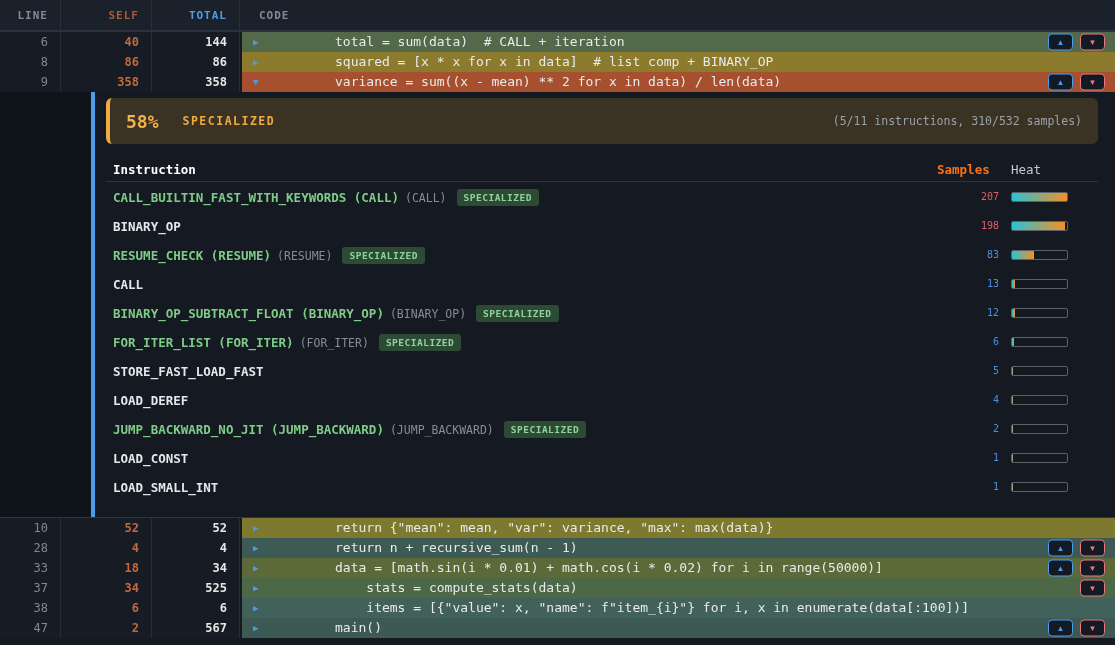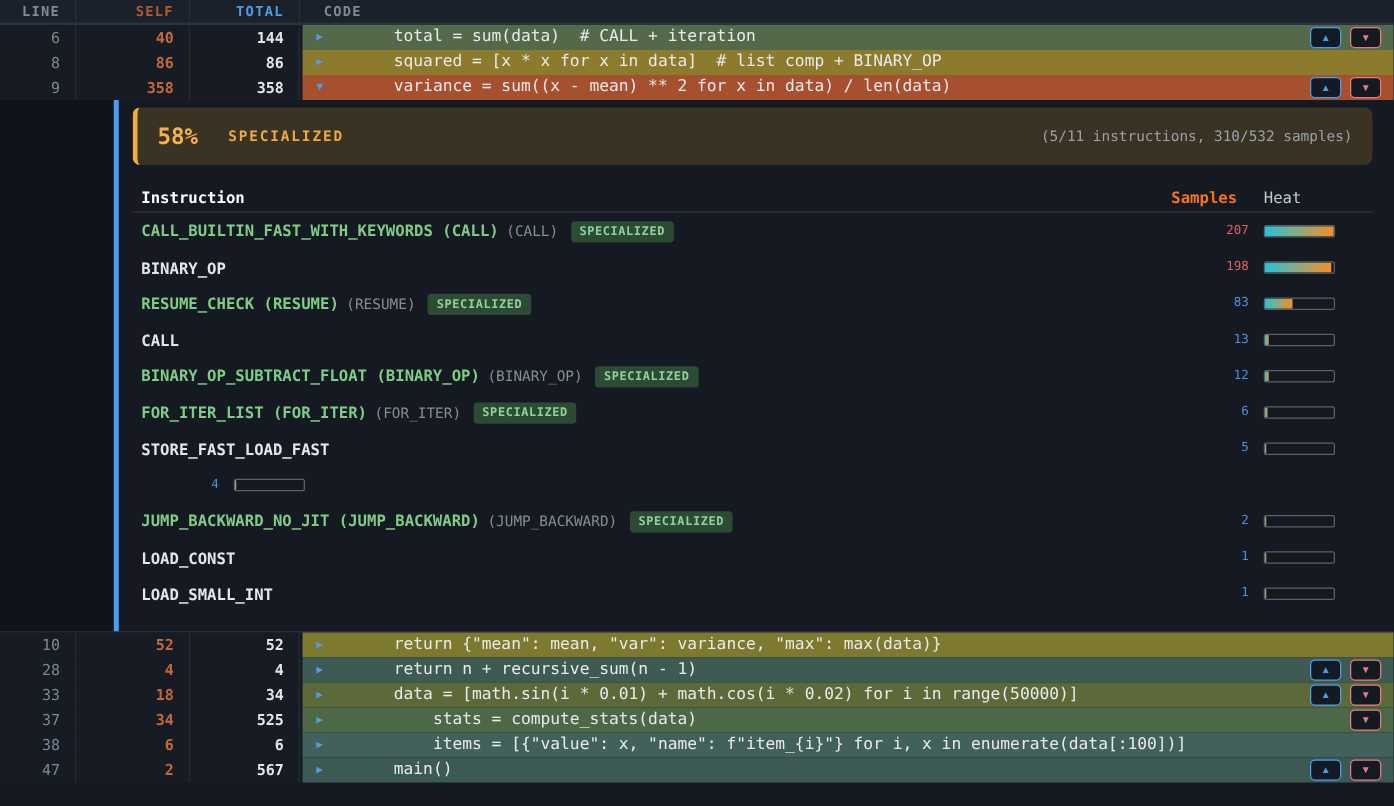--- a/index.html
+++ b/index.html
@@ -1,39 +1,39 @@
 <!DOCTYPE html>
 <html><head>
 <meta charset="utf-8">
 <style>
   * { margin:0; padding:0; box-sizing:border-box; }
   html,body { width:1115px; height:645px; background:#151a22; overflow:hidden;
               font-family:"DejaVu Sans Mono","Liberation Mono",monospace; }
 
   
-  .thead { display:grid; grid-template-columns:61px 91px 88px 1fr; height:20px;
+  .thead { display:grid; grid-template-columns:61px 91px 88px 1fr; height:32px;
            background:#1b212b; border-bottom:2px solid #2b323d;text-align:right; }
   .thead .hc { display:flex; align-items:center; font-size:11px; font-weight:bold;
                letter-spacing:1px; color:#828a95; }
   .thead .hc.r { justify-content:flex-end; padding-right:12px; border-right:1px solid #2a303a; }
   .thead .hc.self  { color:#b15a33; }
   .thead .hc.total { color:#4f9ce5; }
   .thead .hc.code  { padding-left:19px; }
 
   
   .crow { display:grid; grid-template-columns:61px 91px 88px 1fr; height:20px; }
   .crow .num { display:flex; align-items:center; justify-content:flex-end;
                padding-right:12px; font-size:12px; background:#171c24;
                border-right:1px solid #262d37; }
   .crow .num.line  { color:#7f8893; }
   .crow .num.self  { color:#c4683c; font-weight:bold; }
   .crow .num.total { color:#e5e5e5; font-weight:bold; }
   .crow .codecell { position:relative; margin-left:2px; display:flex; align-items:center; }
   .crow .arrow { width:14px; margin-left:11px; font-size:9px; color:#4f9ce5; line-height:20px; }
-  .crow pre { margin-left:48px; font-size:13px; color:#e9eaec; line-height:20px;
+  .crow pre { margin-left:68px; font-size:13px; color:#e9eaec; line-height:20px;
               font-family:"DejaVu Sans Mono","Liberation Mono",monospace; }
   .btns { position:absolute; right:10px; top:50%; transform:translateY(-50%);
           display:flex; gap:7px; }
   .btn { width:25px; height:17px; border-radius:4px; background:#141a23;
          display:flex; align-items:center; justify-content:center;
          font-size:8px; cursor:pointer; padding:0; }
   .btn.up   { border:1.5px solid #4a9ded; color:#4a9ded; }
   .btn.down { border:1.5px solid #e8797e; color:#e8797e; }
 
   
@@ -184,20 +184,21 @@
           </div>
         </div>
         <div class="irow">
           <div class="iname"><span class="nm">STORE_FAST_LOAD_FAST</span></div>
           <div class="ismp">5</div>
           <div class="itrack">
             <div class="ifill" style="width: 2.4%;"></div>
           </div>
         </div>
         <div class="irow">
+          <div class="iname"><span class="nm">LOAD_DEREF</span></div>
           <div class="ismp">4</div>
           <div class="itrack">
             <div class="ifill" style="width: 1.9%;"></div>
           </div>
         </div>
         <div class="irow">
           <div class="iname"><span class="nm green">JUMP_BACKWARD_NO_JIT (JUMP_BACKWARD)</span><span class="fam">(JUMP_BACKWARD)</span><span class="badge">SPECIALIZED</span></div>
           <div class="ismp">2</div>
           <div class="itrack">
             <div class="ifill" style="width: 1%;"></div>

